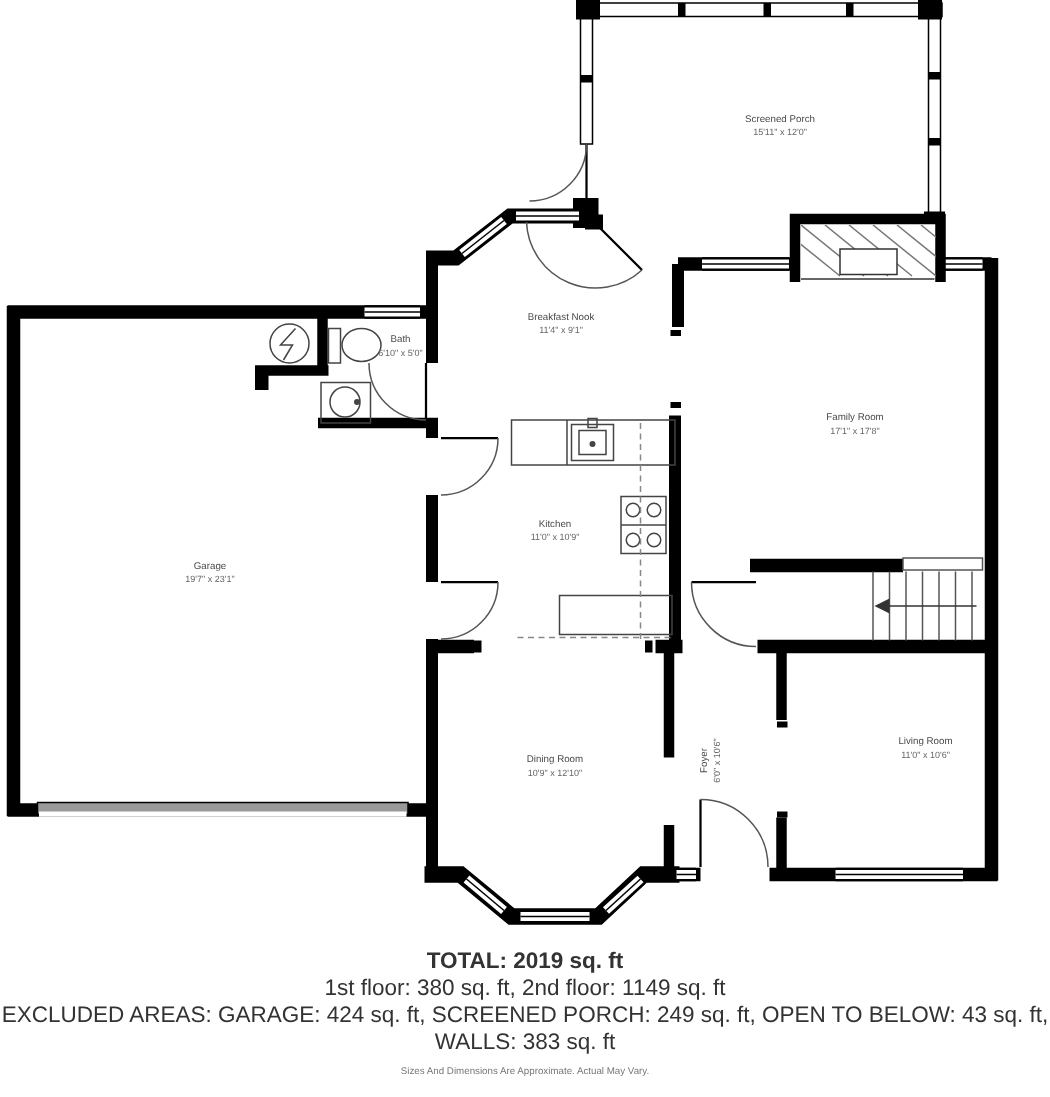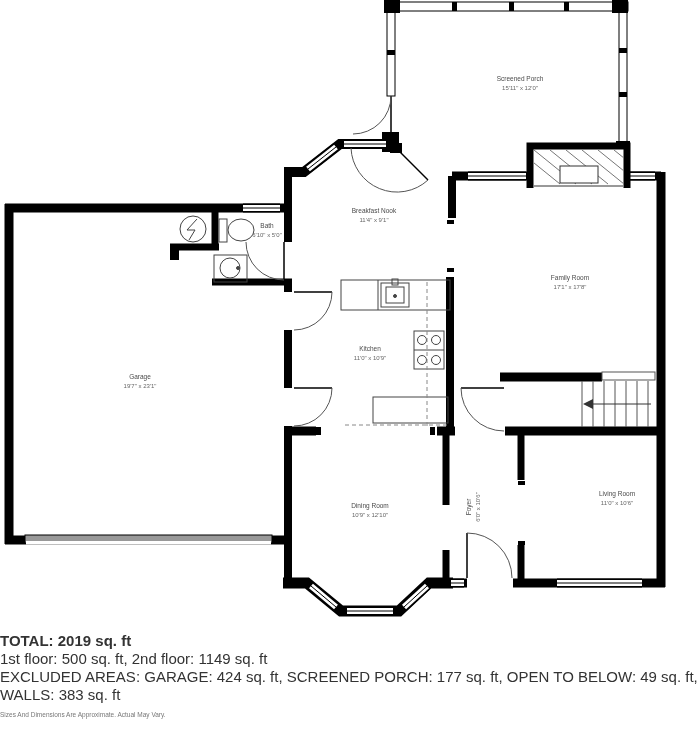--- a/index.html
+++ b/index.html
@@ -1,21 +1,21 @@
 <!DOCTYPE html>
 <html><head>
 <meta charset="utf-8">
 <style>
   html,body{margin:0;padding:0;background:#fff;}
   body{width:700px;height:731px;overflow:hidden;font-family:"Liberation Sans",sans-serif;}
   .plan-wrap{width:700px;height:632px;position:relative;}
   svg{display:block;}
   .room-label{font-size:6.5px;fill:#4a4a4a;text-anchor:middle;}
   .room-dims{font-size:6px;fill:#666;text-anchor:middle;}
-  .summary{width:700px;text-align:left;color:#333;}
+  .summary{width:700px;text-align:center;color:#333;}
   .summary .total{font-size:15px;font-weight:bold;line-height:18px;}
   .summary .line{font-size:15px;line-height:18px;}
   .summary .disclaimer{font-size:6.5px;color:#777;margin-top:7px;line-height:8px;}
 </style>
 </head>
 <body>
 
 <div class="plan-wrap">
 <svg width="700" height="632" viewBox="0 0 700 632">
   <defs>
@@ -289,17 +289,17 @@
     </g>
 
     <text class="room-label" x="617" y="496">Living Room</text>
     <text class="room-dims" x="617" y="505">11'0" x 10'6"</text>
   </g>
 </svg>
 </div>
 
 <div class="summary">
   <div class="total">TOTAL: 2019 sq. ft</div>
-  <div class="line">1st floor: 500 sq. ft, 2nd floor: 1149 sq. ft</div>
-  <div class="line">EXCLUDED AREAS: GARAGE: 424 sq. ft, SCREENED PORCH: 177 sq. ft, OPEN TO BELOW: 49 sq. ft,</div>
+  <div class="line">1st floor: 380 sq. ft, 2nd floor: 1149 sq. ft</div>
+  <div class="line">EXCLUDED AREAS: GARAGE: 424 sq. ft, SCREENED PORCH: 249 sq. ft, OPEN TO BELOW: 43 sq. ft,</div>
   <div class="line">WALLS: 383 sq. ft</div>
   <div class="disclaimer">Sizes And Dimensions Are Approximate. Actual May Vary.</div>
 </div>
 
 </body></html>

